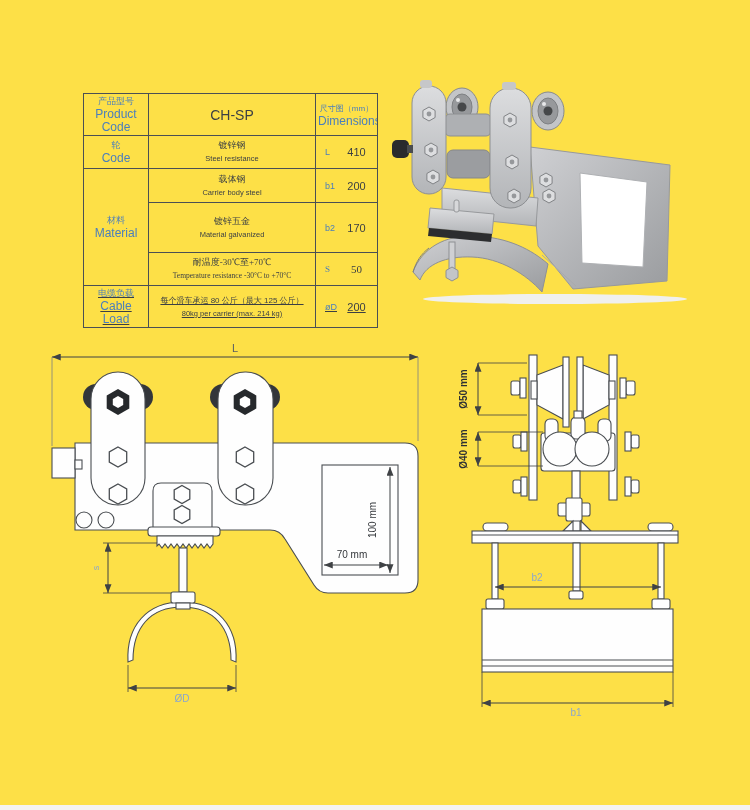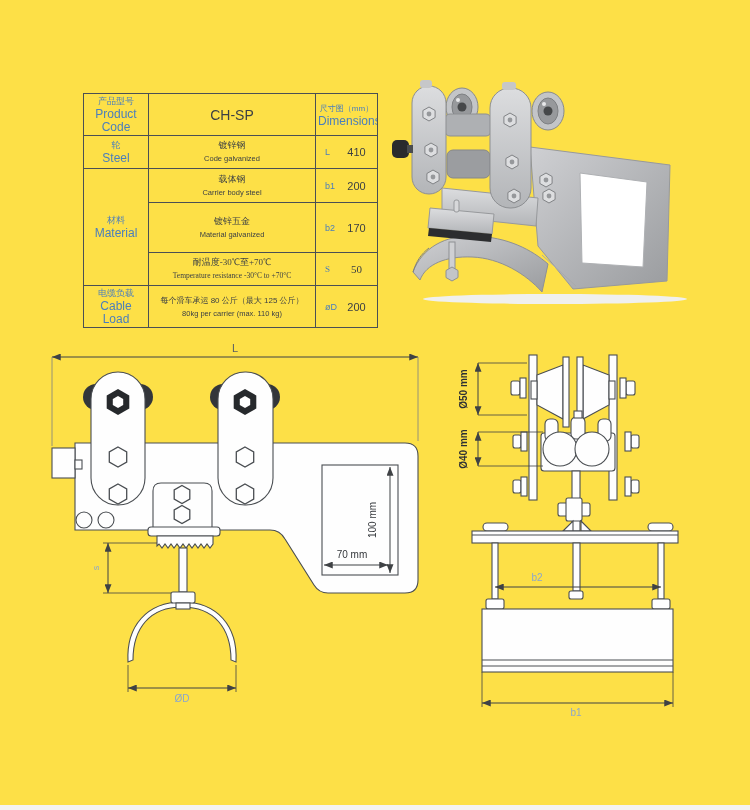--- a/index.html
+++ b/index.html
@@ -53,25 +53,25 @@
           <span>CH-SP</span>
         </td>
         <td class="col-dim">
           <span class="zh blue" style="font-size:8px;">尺寸图（mm）</span>
           <span class="en blue">Dimensions</span>
         </td>
       </tr>
       <tr style="height:33px;">
         <td>
           <span class="zh blue">轮</span>
-          <span class="en blue">Steel</span>
+          <span class="en blue">Code</span>
         </td>
         <td class="c2">
           <span class="zh dark">镀锌钢</span>
-          <span class="en dark">Code galvanized</span>
+          <span class="en dark">Steel resistance</span>
         </td>
         <td>
           <div class="dim-wrap">
             <span class="dim-lab">L</span>
             <span class="dim-val">410</span>
           </div>
         </td>
       </tr>
       <tr style="height:34px;">
         <td rowspan="3">
@@ -106,28 +106,28 @@
           <span class="zh dark">耐温度-30℃至+70℃</span>
           <span class="en dark">Temperature resistance -30°C to +70°C</span>
         </td>
         <td>
           <div class="dim-wrap">
             <span class="dim-lab">S</span>
             <span class="dim-val">50</span>
           </div>
         </td>
       </tr>
-      <tr style="height:33px;">
+      <tr style="height:33px;text-decoration:underline;">
         <td>
           <span class="zh blue">电缆负载</span>
           <span class="en blue">Cable Load</span>
         </td>
         <td class="c2">
           <span class="zh dark" style="font-size:8px;text-align:center;">每个滑车承运 80 公斤（最大 125 公斤）</span>
-          <span class="en dark">80kg per carrier (max. 110 kg)</span>
+          <span class="en dark">80kg per carrier (max. 214 kg)</span>
         </td>
         <td>
           <div class="dim-wrap">
             <span class="dim-lab">øD</span>
             <span class="dim-val">200</span>
           </div>
         </td>
       </tr>
     </tbody>
   </table>

